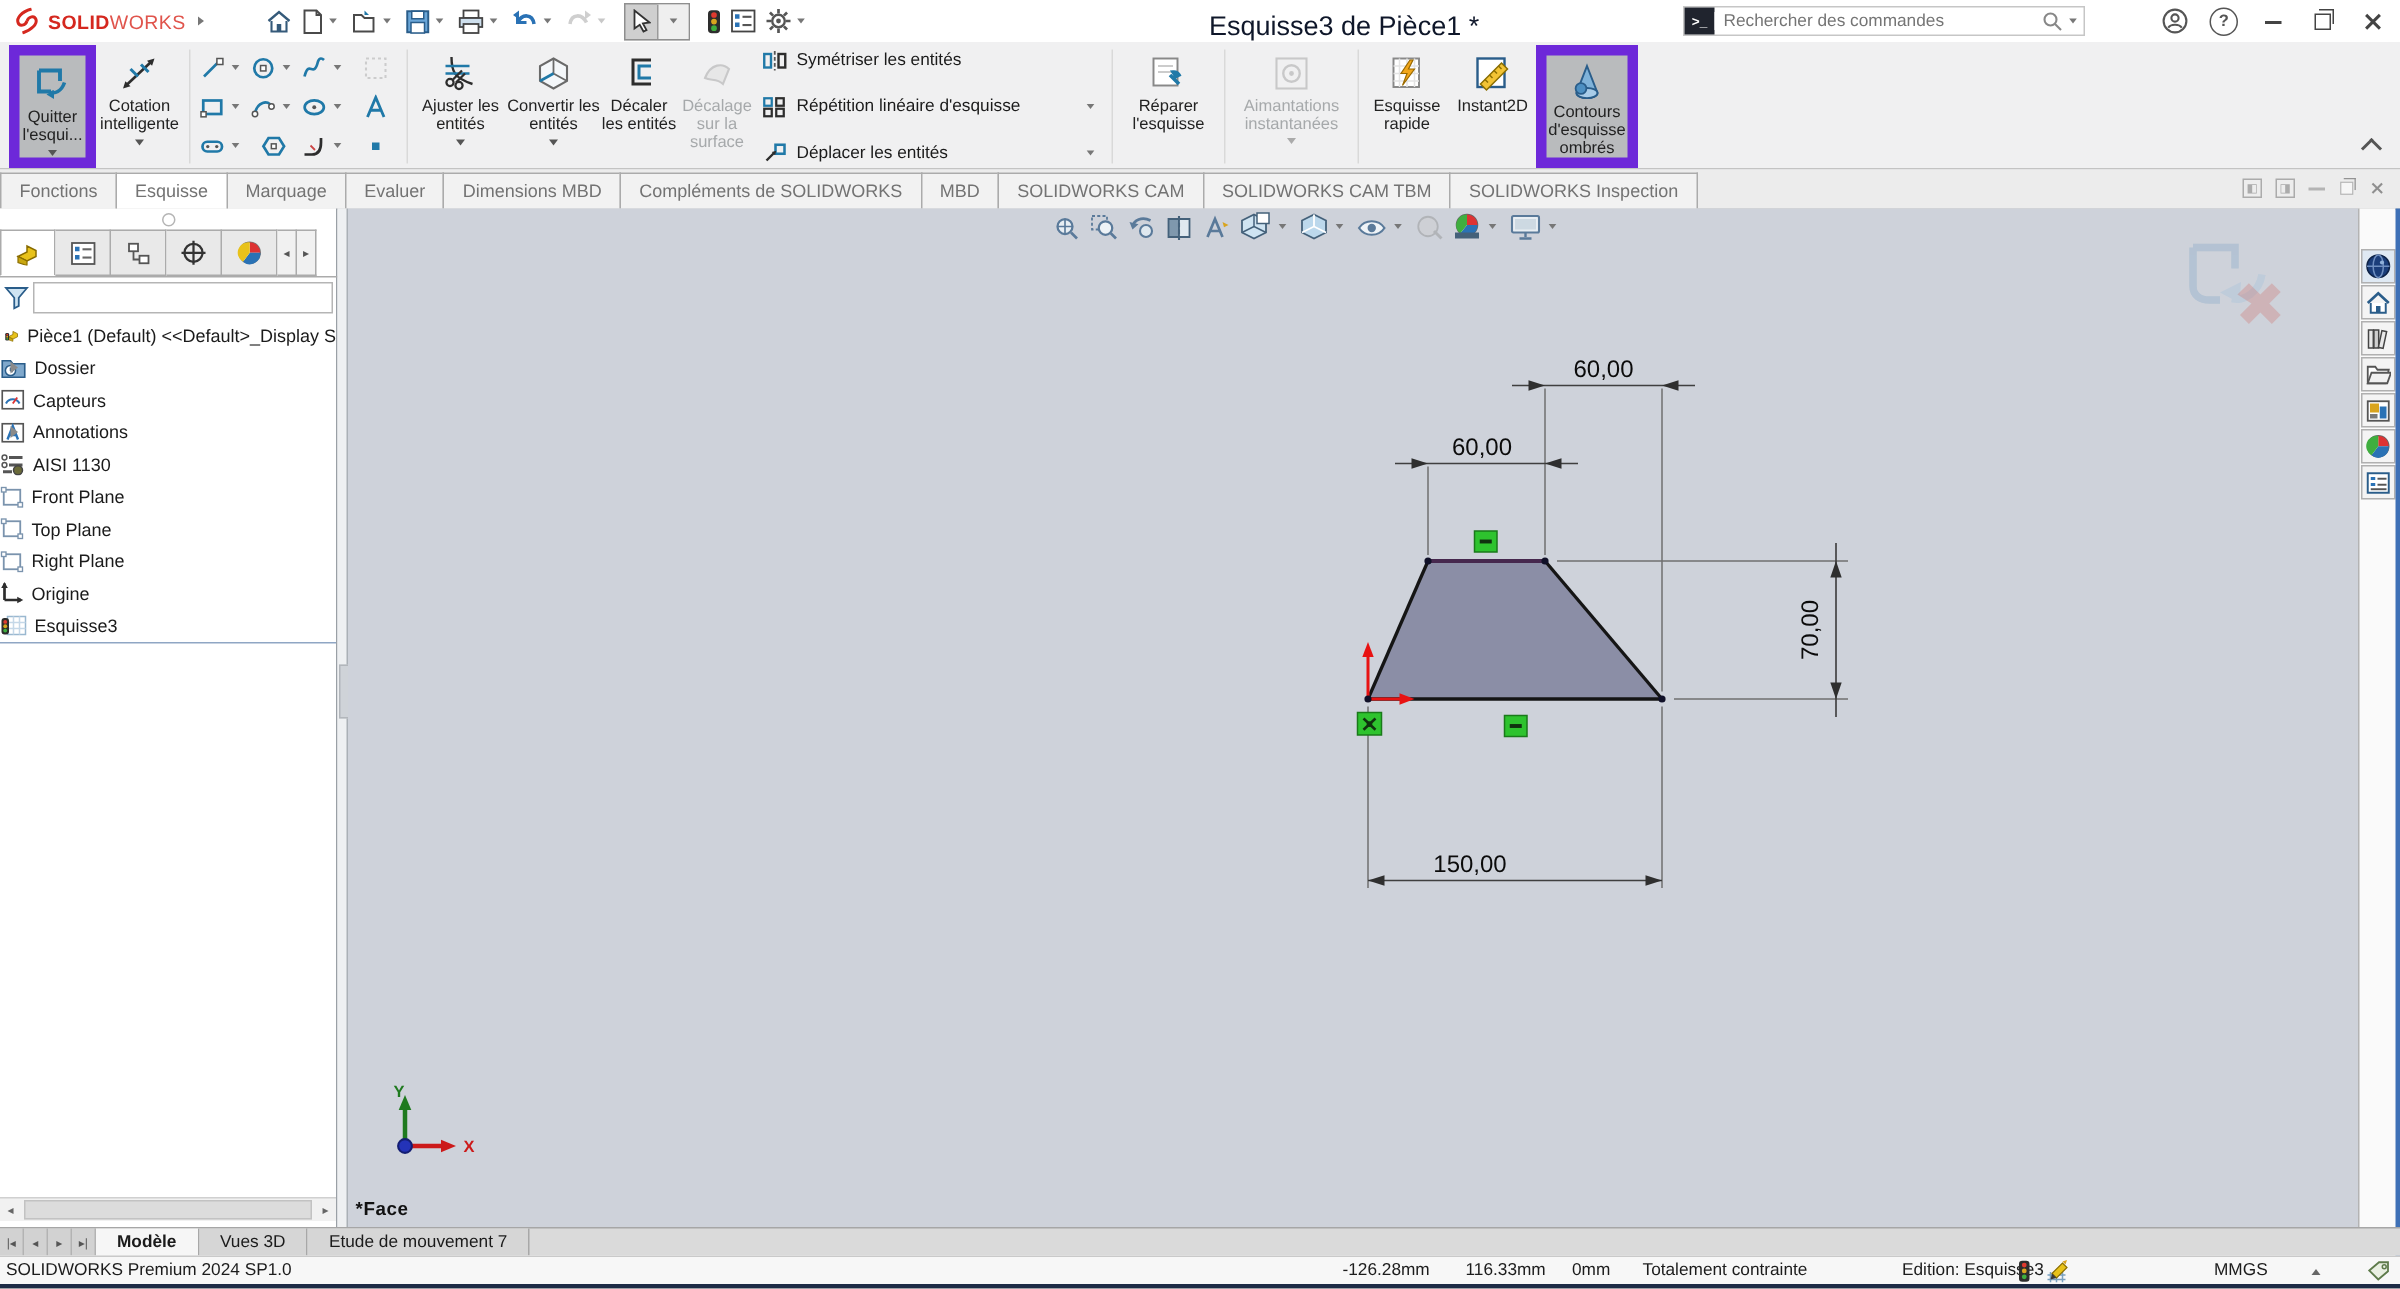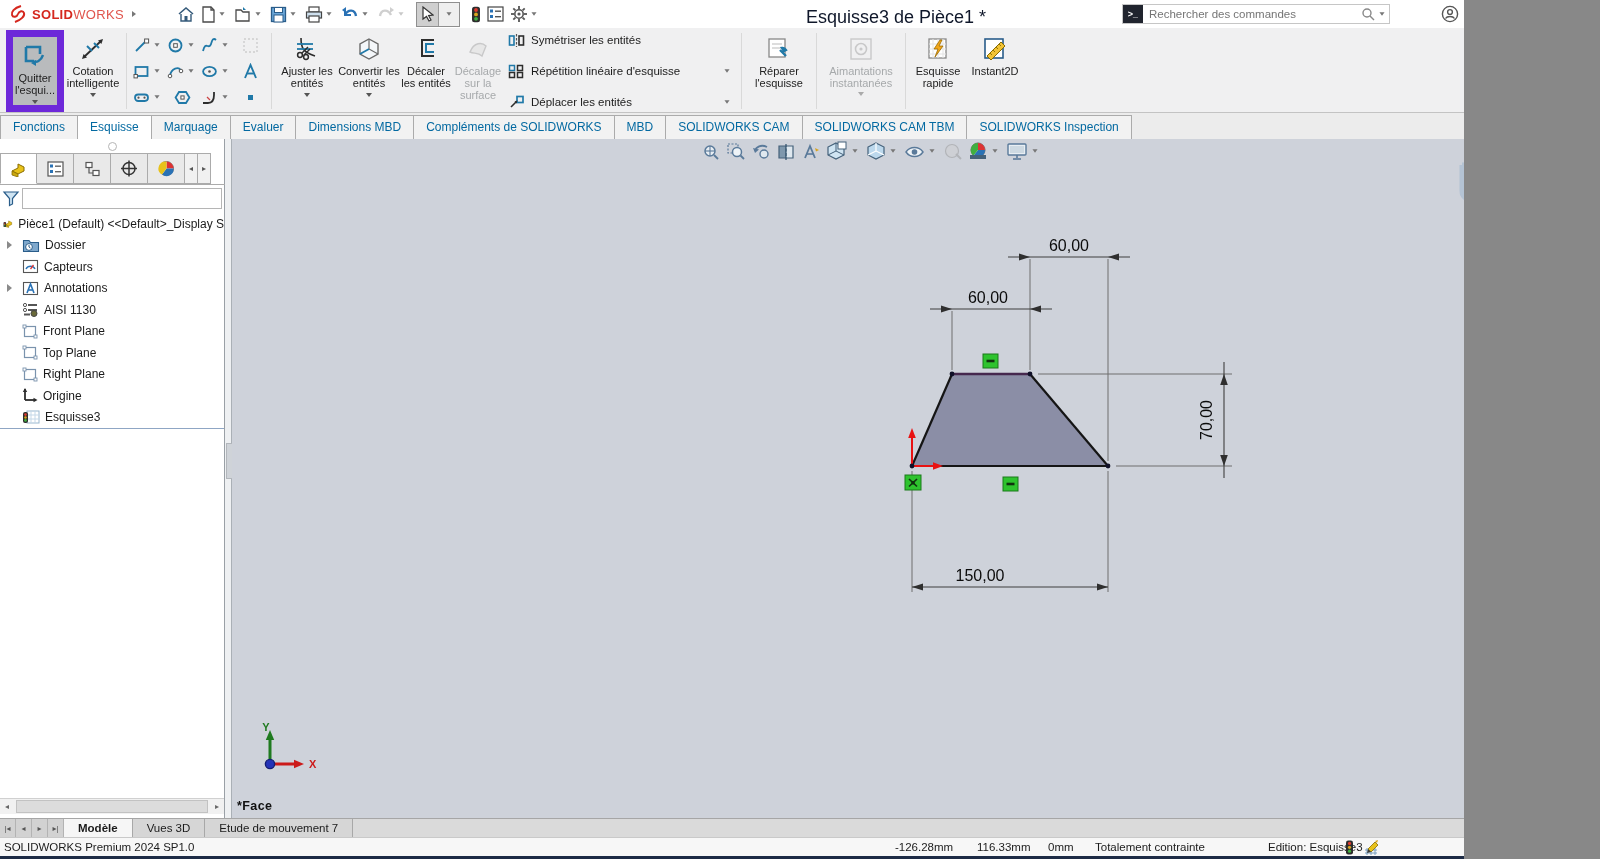--- a/index.html
+++ b/index.html
@@ -1,16 +1,16 @@
 <!DOCTYPE html>
 <html><head>
 <meta charset="utf-8">
 <style>
   html,body{margin:0;padding:0;background:#888;}
-  .app{position:relative;width:1464px;height:859px;background:#fff;font-family:"Liberation Sans",sans-serif;overflow:hidden;font-size:12px;color:#1b1b1b;}
+  .app{position:relative;width:1600px;height:859px;background:#fff;font-family:"Liberation Sans",sans-serif;overflow:hidden;font-size:12px;color:#1b1b1b;}
   .abs{position:absolute;}
   
   .titlebar{position:absolute;left:0;top:0;width:1600px;height:28px;background:#fff;display:flex;align-items:center;}
   .logo{display:flex;align-items:center;gap:4px;padding:0 8px;}
   .logo b{color:#d5281f;font-size:13px;letter-spacing:.3px;}
   .logo span.lt{color:#e0544c;font-weight:normal;}
   .tb-ic{display:flex;align-items:center;height:24px;padding:0 3px;border-radius:2px;}
   .dt{width:0;height:0;border-left:3.5px solid transparent;border-right:3.5px solid transparent;border-top:4px solid #555;margin:0 3px;}
   .dt.sm{border-top-color:#777;transform:scale(.85);}
   .cursorbox{display:flex;align-items:center;border:1px solid #8f8f8f;background:#cfcfcf;height:23px;margin-left:6px;}
@@ -38,35 +38,35 @@
   .rbtn.dis{color:#a6a9ab;}
   .vsep{width:1px;background:#d9d9d9;margin:3px 4px;}
   .sgrid{display:grid;grid-template-columns:repeat(4,34px);grid-auto-rows:26px;align-content:center;}
   .scell{display:flex;align-items:center;justify-content:center;gap:1px;}
   .mcol{display:flex;flex-direction:column;justify-content:space-between;gap:5px;padding:0 4px;width:225px;}
   .mrow{display:flex;align-items:center;gap:6px;font-size:11.5px;height:20px;}
   .mrow .sp{flex:1;}
   .collapse{position:absolute;right:14px;bottom:8px;width:8px;height:8px;border-top:2px solid #555;border-left:2px solid #555;transform:rotate(45deg);}
   
   .tabrow{position:absolute;left:0;top:113px;width:1600px;height:26px;background:#ececec;border-bottom:1px solid #bcbcbc;display:flex;align-items:flex-end;font-size:12px;}
-  .ctab{padding:4px 12px 5px;border:1px solid #ababab;border-bottom:none;background:#f2f2f2;margin-right:-1px;color:#0369a1;}
+  .ctab{padding:4px 12px 5px;border:1px solid #ababab;border-bottom:none;background:#f2f2f2;margin-right:-1px;color:#737373;}
   .ctab.on{background:#fff;position:relative;z-index:2;}
   .tr-ctl{position:absolute;right:10px;top:6px;display:flex;gap:9px;align-items:center;opacity:.55;}
   .mini{width:11px;height:11px;border:1.4px solid #777;display:flex;align-items:center;justify-content:center;font-size:8px;color:#777;background:#eee;}
   
   .panel{position:absolute;left:0;top:139px;width:225px;height:679px;background:#fff;border-right:1px solid #9aa0a6;box-sizing:border-box;}
   .grip{position:absolute;left:108px;top:3px;width:7px;height:7px;border:1.4px solid #b5b5b5;border-radius:50%;}
   .ptabs{position:absolute;left:0;top:14px;width:225px;height:31px;display:flex;border-bottom:1px solid #ababab;}
   .pt{width:37px;height:31px;border:1px solid #ababab;border-left:none;display:flex;align-items:center;justify-content:center;background:#e9e9e9;box-sizing:border-box;}
   .pt:first-child{border-left:1px solid #ababab;background:#fff;border-bottom:1px solid #fff;}
   .pt.arrowbtn{width:13px;font-size:8px;color:#555;background:#f1f1f1;}
   .filter{position:absolute;left:2px;top:49px;width:220px;height:21px;display:flex;align-items:center;gap:2px;}
   .filter .box{flex:1;height:19px;border:1px solid #b5b5b5;background:#fff;}
   .tree{position:absolute;left:0;top:74px;width:224px;}
-  .trow{height:21.5px;display:flex;align-items:center;gap:5px;padding-left:22px;white-space:nowrap;overflow:hidden;font-size:12px;}
+  .trow{height:21.5px;display:flex;align-items:center;gap:5px;white-space:nowrap;overflow:hidden;font-size:12px;}
   .trow.root{padding-left:3px;}
   .trow .exp{position:absolute;left:7px;width:0;height:0;border-top:4px solid transparent;border-bottom:4px solid transparent;border-left:5px solid #8a8a8a;}
   .trow.rel{position:relative;}
   .trow.editing{border-bottom:1px solid #8fa6c4;}
   .pscroll{position:absolute;left:0;top:659px;width:224px;height:15px;background:#f1f1f1;border-top:1px solid #d0d0d0;display:flex;align-items:center;}
   .pbtn{width:14px;height:14px;display:flex;align-items:center;justify-content:center;font-size:8px;color:#666;}
   .pthumb{flex:1;height:11px;background:#dcdcdc;border:1px solid #c2c2c2;margin:0 2px;}
   .splitter{position:absolute;left:225px;top:139px;width:7px;height:679px;background:#eef0f2;border-right:1px solid #aab0b6;box-sizing:border-box;}
   .sthumb{position:absolute;left:1px;top:304px;width:5px;height:34px;background:#cfd3d8;border:1px solid #b2b6bb;}
   
@@ -473,20 +473,30 @@
             <path d="M6 20 L20 6 L24 10 L10 24 Z" fill="#f2c335" stroke="#8a6d00" stroke-width="1"></path>
             <g stroke="#8a6d00" stroke-width=".9">
               <line x1="9" y1="17" x2="11" y2="19"></line>
               <line x1="12" y1="14" x2="14" y2="16"></line>
               <line x1="15" y1="11" x2="17" y2="13"></line>
               <line x1="18" y1="8" x2="20" y2="10"></line>
             </g>
           </svg>
         </div>
       <div class="rlb">Instant2D</div>
+    </div>
+    <div class="rbtn pressed" style="width:68px;">
+      <div class="ric">
+          <svg width="28" height="26" viewBox="0 0 28 26">
+            <path d="M14 2 L21 20 A7 3.4 0 0 1 7 20 Z" fill="#7fb2d9" stroke="#2a5d8a" stroke-width="1.3"></path>
+            <ellipse cx="14" cy="20" rx="7" ry="3.4" fill="#a9cce8" stroke="#2a5d8a" stroke-width="1.3"></ellipse>
+            <circle cx="10" cy="17" r="3.6" fill="#4d8fc2" stroke="#2a5d8a" stroke-width="1.2"></circle>
+          </svg>
+        </div>
+      <div class="rlb">Contours d'esquisse ombrés</div>
     </div>
     <div class="collapse"></div>
   </div>
 
   <div class="tabrow">
     <div class="ctab">Fonctions</div>
     <div class="ctab on">Esquisse</div>
     <div class="ctab">Marquage</div>
     <div class="ctab">Evaluer</div>
     <div class="ctab">Dimensions MBD</div>

